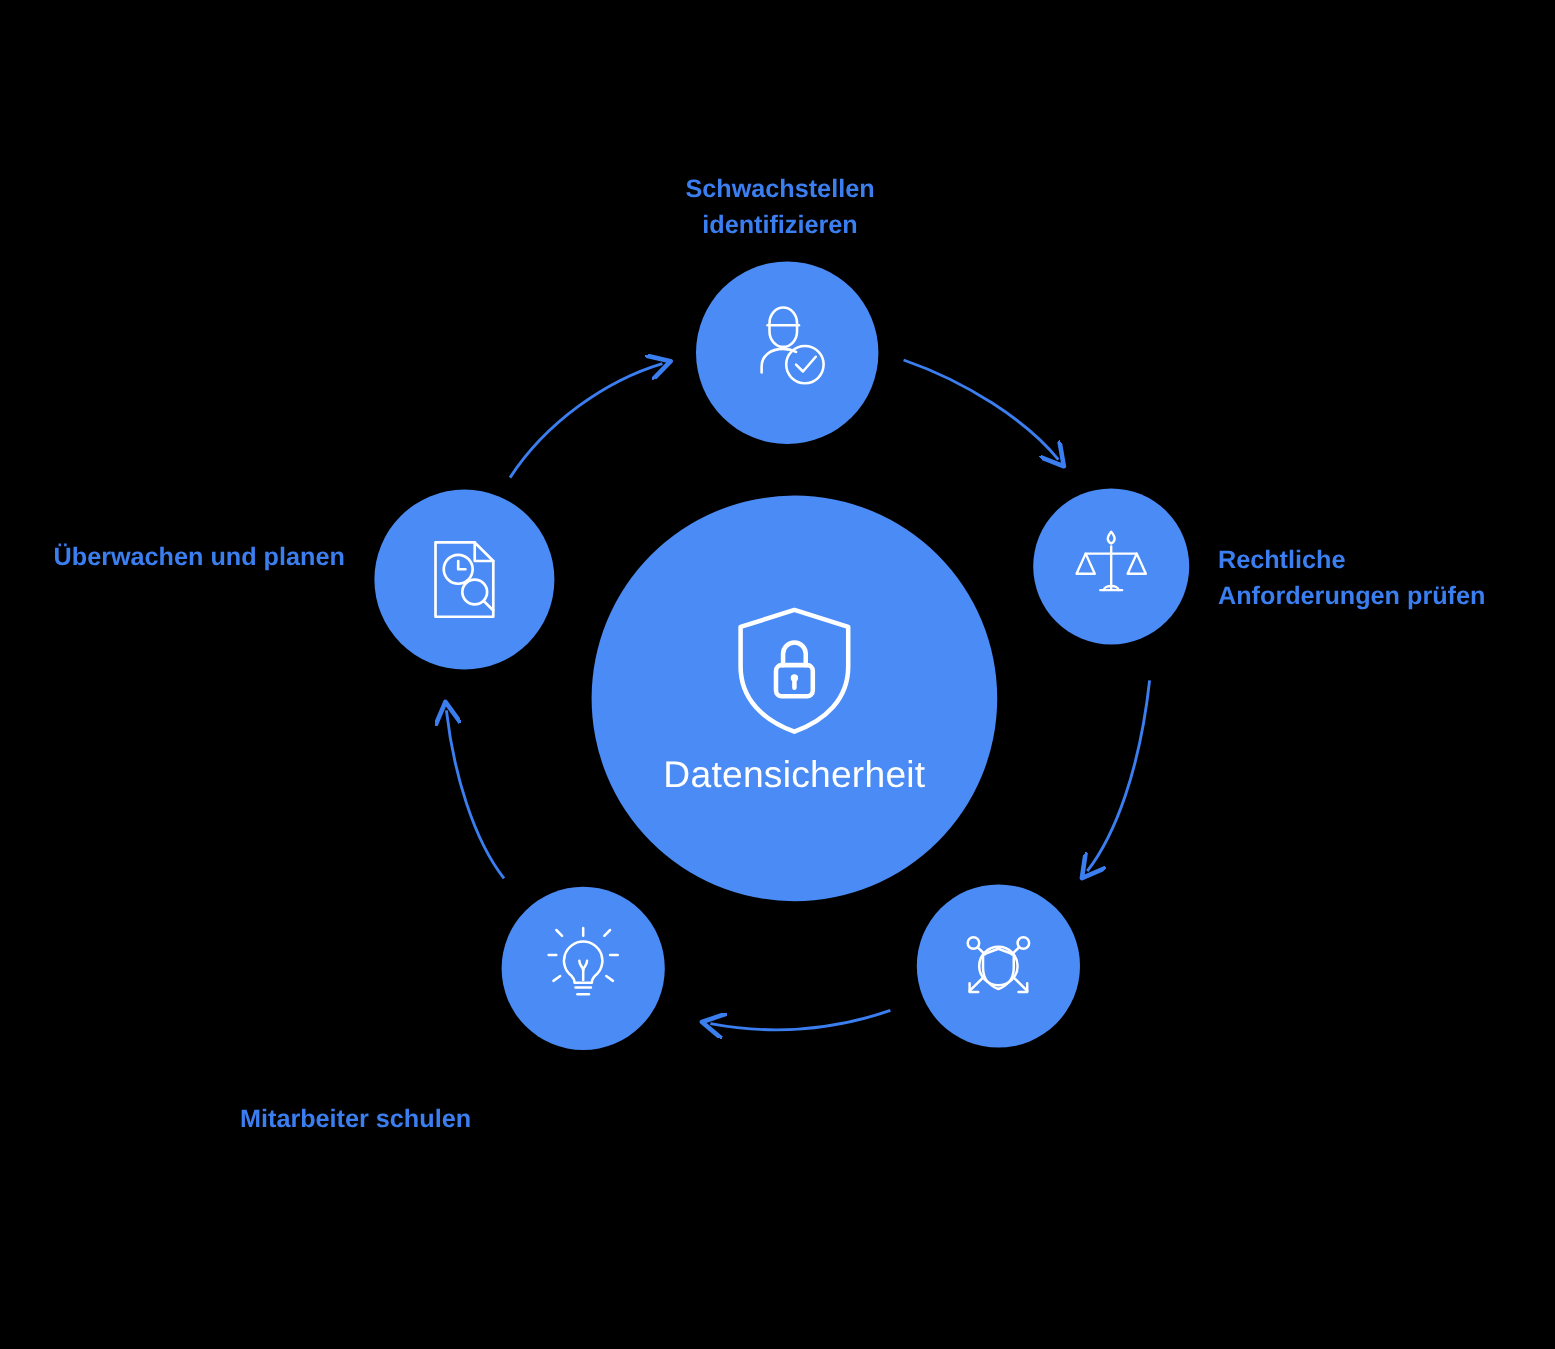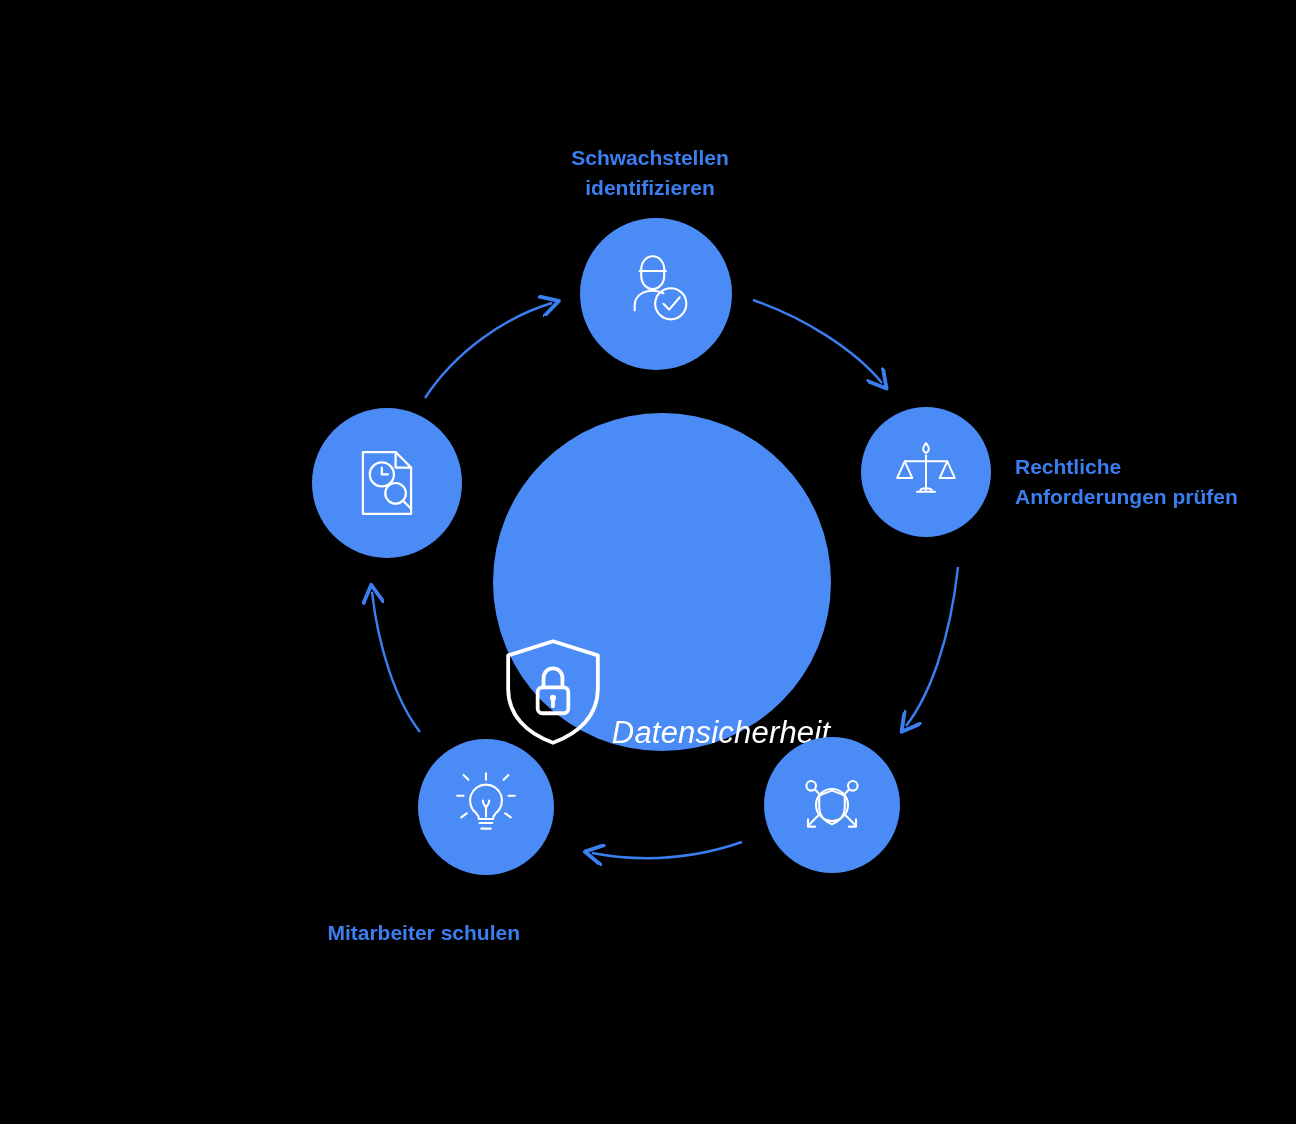--- a/index.html
+++ b/index.html
@@ -32,45 +32,44 @@
     background: #4b8bf5;
     display: flex;
     align-items: center;
     justify-content: center;
   }
   .center-circle {
     position: absolute;
     border-radius: 50%;
     background: #4b8bf5;
     display: flex;
-    flex-direction: row;
-    align-items: flex-end;
+    flex-direction: column;
+    align-items: center;
     justify-content: center;
-    font-style: italic;
   }
   .center-label {
     color: #ffffff;
     font-size: 31px;
     font-weight: 400;
     letter-spacing: 0.2px;
     margin-top: 10px;
     text-align: center;
   }
   .node-label {
     position: absolute;
     color: #3b7ef0;
     font-size: 21px;
     font-weight: 700;
     line-height: 1.42;
     text-align: center;
   }
   .lbl-top      { left: 510px; top: 106px;  width: 280px; margin-top: 37px; }
   .lbl-right    { left: 1015px; top: 452px; width: 240px; text-align: left; }
   .lbl-bottomright { left: 830px; top: 918px; width: 230px; text-align: left; }
-  .lbl-bottomleft  { left: 200px; top: 918px; width: 320px; text-align: right; }
+  .lbl-bottomleft  { left: 200px; top: 918px; width: 320px; text-align: left; }
   .lbl-left     { left: 40px; top: 450px;  width: 252px; text-align: center; }
 </style>
 </head>
 <body>
 
 <div id="stage">
 
   <svg class="svg-layer" viewBox="0 0 1296 1124">
     <defs>
       <marker id="arrowhead" markerWidth="9" markerHeight="9" refX="5" refY="4.5" orient="auto">
@@ -172,14 +171,15 @@
       <svg width="86" height="86" viewBox="0 0 100 100" fill="none" stroke="#ffffff" stroke-width="2.6" stroke-linecap="round" stroke-linejoin="round">
         <path d="M22 14 h38 l18 18 v54 H22 Z"></path>
         <path d="M60 14 v18 h18"></path>
         <circle cx="44" cy="40" r="14"></circle>
         <path d="M44 32 v8 h7"></path>
         <circle cx="60" cy="62" r="12"></circle>
         <path d="M69 71 l9 9"></path>
       </svg>
     </span>
   </div>
+  <div class="node-label lbl-left">Überwachen und planen</div>
 
 </div>
 
 </body></html>

